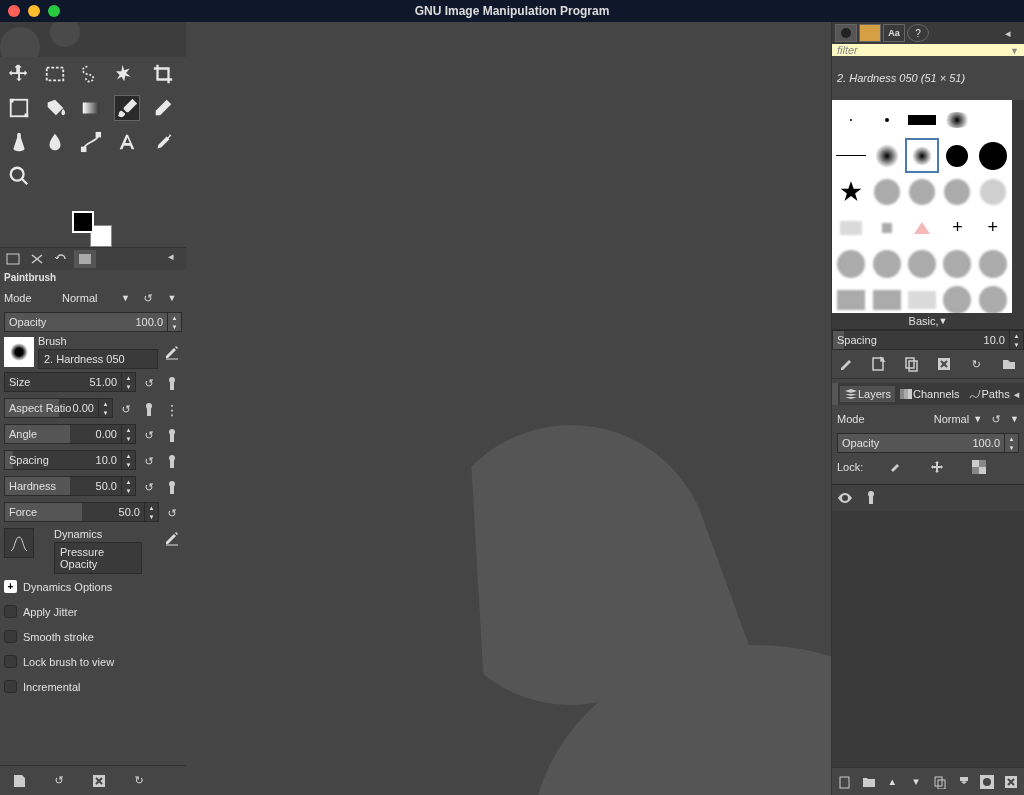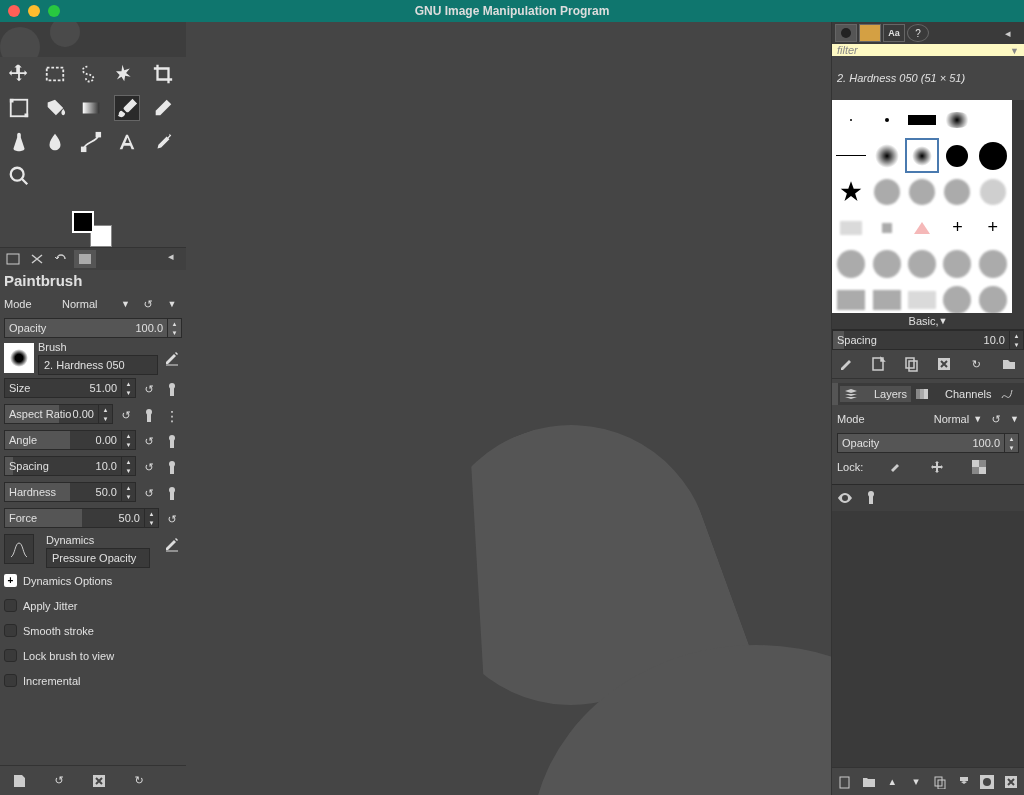--- a/index.html
+++ b/index.html
@@ -8,21 +8,21 @@
   height: 795px;
   background: #454545;
   font-family: -apple-system, sans-serif;
   font-size: 11px;
   color: #e0e0e0;
   overflow: hidden;
   position: relative;
 }
 .titlebar {
   height: 22px;
-  background: #0f766e;
+  background: #0f172a;
   display: flex;
   align-items: center;
   padding: 0 8px;
   position: relative;
 }
 .traffic-lights { display: flex; gap: 8px; }
 .traffic-light { width: 12px; height: 12px; border-radius: 50%; }
 .tl-red { background: #ff5f57; }
 .tl-yellow { background: #febc2e; }
 .tl-green { background: #28c840; }
@@ -47,21 +47,21 @@
 .fg-color { position: absolute; top: 0; left: 0; width: 22px; height: 22px; background: #000; border: 2px solid #fff; z-index: 2; }
 .bg-color { position: absolute; bottom: 0; right: 0; width: 22px; height: 22px; background: #fff; border: 1px solid #888; }
 
 .options-tabs { display: flex; gap: 2px; padding: 2px; border-top: 1px solid #333; background: #404040; }
 .opt-tab { width: 22px; height: 18px; display: flex; align-items: center; justify-content: center; cursor: pointer; }
 .opt-tab.active { background: #555; }
 .opt-tab-spacer { flex: 1; }
 .opt-arrow { width: 16px; cursor: pointer; color: #ccc; }
 
 .tool-options { padding: 2px 4px; background: #454545; flex: 1; }
-.opt-title { font-weight: 600; font-size: 15px; margin-bottom: 4px; }
+.opt-title { font-weight: 600; font-size: 10px; margin-bottom: 4px; }
 .opt-row { display: flex; align-items: center; margin-bottom: 3px; gap: 4px; height: 22px; }
 .opt-dropdown { flex: 1; background: #3a3a3a; border: 1px solid #2a2a2a; padding: 2px 4px; display: flex; justify-content: space-between; align-items: center; cursor: pointer; }
 .opt-slider-row { position: relative; height: 20px; border: 1px solid #2a2a2a; background: #3a3a3a; margin-bottom: 3px; display: flex; align-items: center; }
 .opt-slider-fill { position: absolute; left: 0; top: 0; bottom: 0; background: #555; }
 .opt-slider-label { position: absolute; left: 4px; z-index: 2; }
 .opt-slider-value { position: absolute; right: 18px; z-index: 2; }
 .opt-spinner { position: absolute; right: 0; width: 14px; height: 100%; display: flex; flex-direction: column; border-left: 1px solid #2a2a2a; }
 .opt-spinner div { flex: 1; display: flex; align-items: center; justify-content: center; font-size: 6px; cursor: pointer; }
 
 .opt-combo-row { display: flex; gap: 3px; margin-bottom: 3px; align-items: center; }
@@ -70,21 +70,21 @@
 
 .brush-preview { display: flex; gap: 4px; margin-bottom: 3px; align-items: center; }
 .brush-thumb { width: 30px; height: 30px; background: #fff; display: flex; align-items: center; justify-content: center; position: relative; }
 .brush-thumb::after { content: ''; width: 18px; height: 18px; background: radial-gradient(circle, #000 0%, #000 30%, transparent 70%); border-radius: 50%; }
 .brush-name-field { flex: 1; background: #3a3a3a; border: 1px solid #2a2a2a; padding: 3px 5px; font-size: 11px; }
 
 .checkbox-row { display: flex; align-items: center; gap: 6px; margin-bottom: 8px; padding: 2px 0; }
 .checkbox { width: 13px; height: 13px; border: 1px solid #2a2a2a; background: #3a3a3a; border-radius: 3px; cursor: pointer; }
 .plus-icon { width: 13px; height: 13px; background: #fff; color: #000; display: flex; align-items: center; justify-content: center; font-size: 10px; font-weight: bold; border-radius: 2px; }
 
-.dynamics-row { display: flex; gap: 12px; align-items: flex-start; margin-bottom: 4px; }
+.dynamics-row { display: flex; gap: 20px; align-items: flex-start; margin-bottom: 4px; }
 .dyn-thumb { width: 30px; height: 30px; background: #3a3a3a; border: 1px solid #2a2a2a; display: flex; align-items: center; justify-content: center; }
 .dyn-content { flex: 1; }
 .dyn-label { font-size: 11px; margin-bottom: 2px; }
 .dyn-field { background: #3a3a3a; border: 1px solid #2a2a2a; padding: 3px 5px; font-size: 11px; }
 
 .bottom-toolbar { height: 30px; display: flex; align-items: center; padding: 0 8px; gap: 18px; border-top: 1px solid #333; }
 .bottom-toolbar .icon-btn { width: 22px; height: 22px; }
 
 
 .canvas-area { flex: 1; background: #454545; position: relative; overflow: hidden; }
@@ -110,21 +110,21 @@
 .brush-dot { border-radius: 50%; background: #000; }
 .brush-soft { background: radial-gradient(circle, #000 0%, transparent 70%); border-radius: 50%; }
 .brush-tex { background: #888; opacity: 0.7; filter: blur(1px); }
 
 .category-row { background: #3a3a3a; padding: 2px 5px; display: flex; justify-content: center; align-items: center; border-bottom: 1px solid #2a2a2a; }
 
 .brush-actions { display: flex; padding: 4px; gap: 10px; justify-content: space-around; border-bottom: 1px solid #333; }
 
 .layers-section { flex: 1; display: flex; flex-direction: column; }
 .layers-tabs { display: flex; background: #3a3a3a; height: 22px; align-items: center; padding: 0 2px; border-left: 6px solid #555;}
-.layer-tab { padding: 2px 4px; display: flex; align-items: center; gap: 16px; cursor: pointer; font-size: 11px; }
+.layer-tab { padding: 2px 4px; display: flex; align-items: center; gap: 0; cursor: pointer; font-size: 11px; }
 .layer-tab.active { background: #505050; }
 .layer-opts { padding: 3px 5px; }
 .layer-list { flex: 1; background: #3a3a3a; border-top: 1px solid #2a2a2a; }
 .layer-list-header { display: flex; padding: 3px; gap: 6px; background: #404040; }
 
 .layer-bottom-toolbar { height: 28px; display: flex; align-items: center; padding: 0 4px; gap: 6px; border-top: 1px solid #333; }
 .layer-bottom-toolbar .icon-btn { width: 18px; height: 18px; }
 
 .chev { font-size: 9px; }
 </style>

